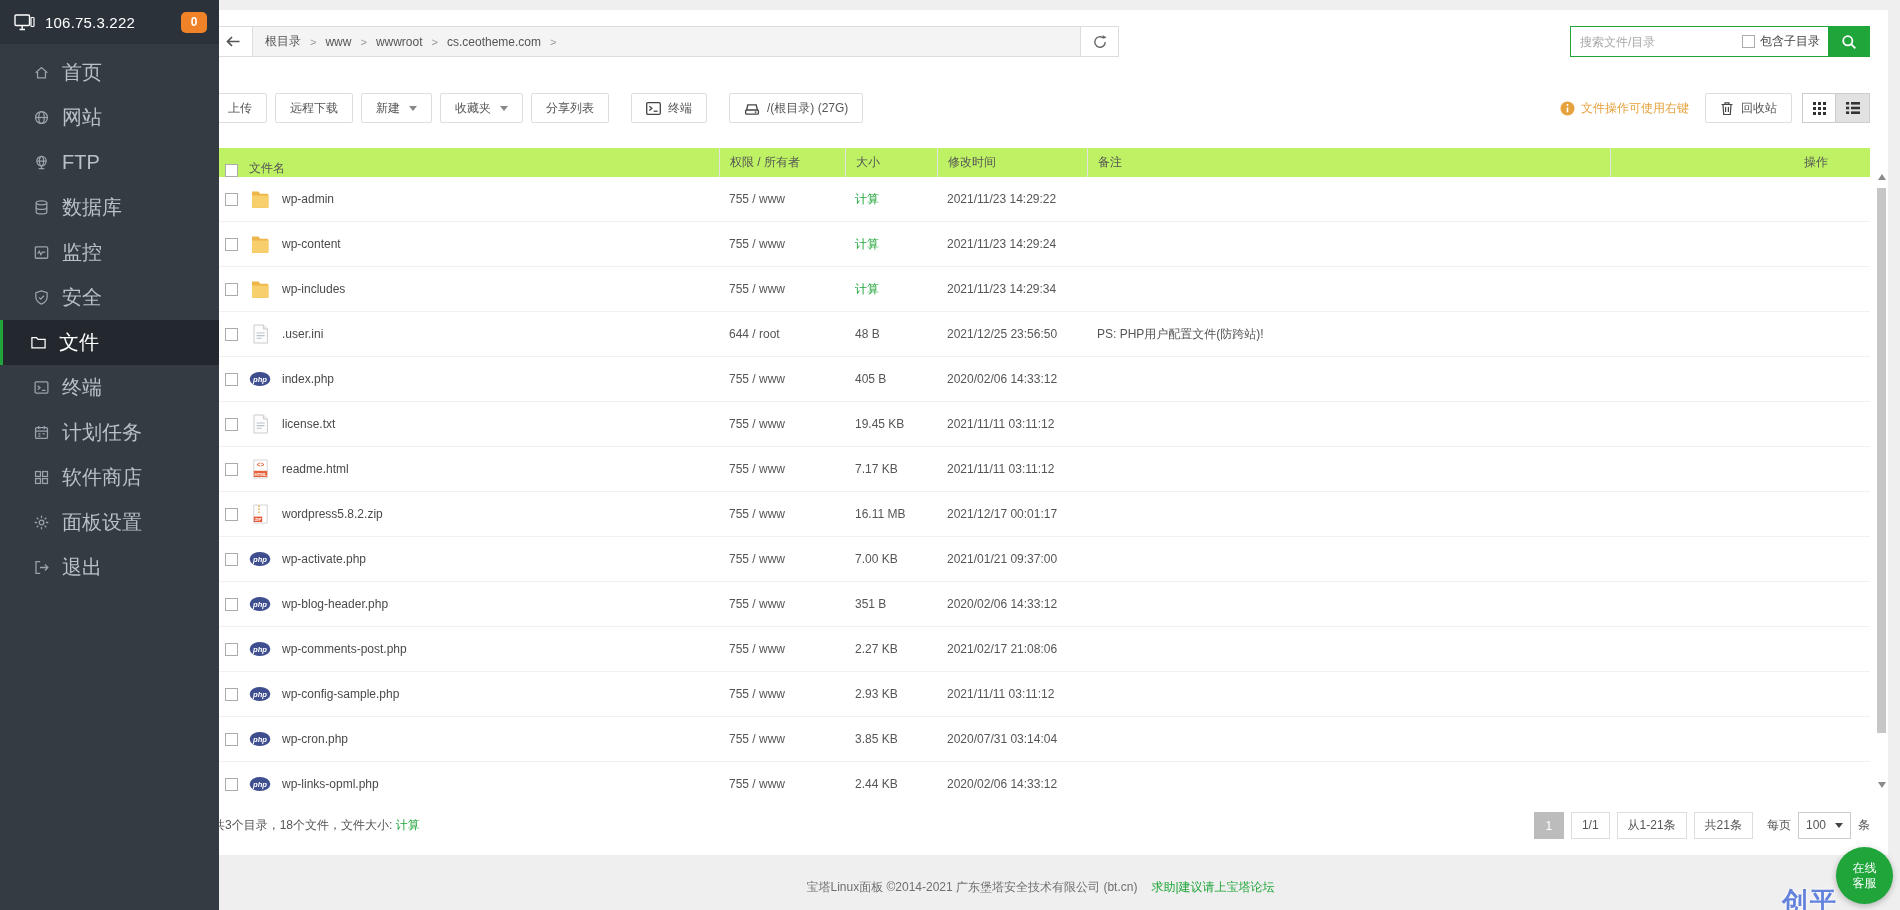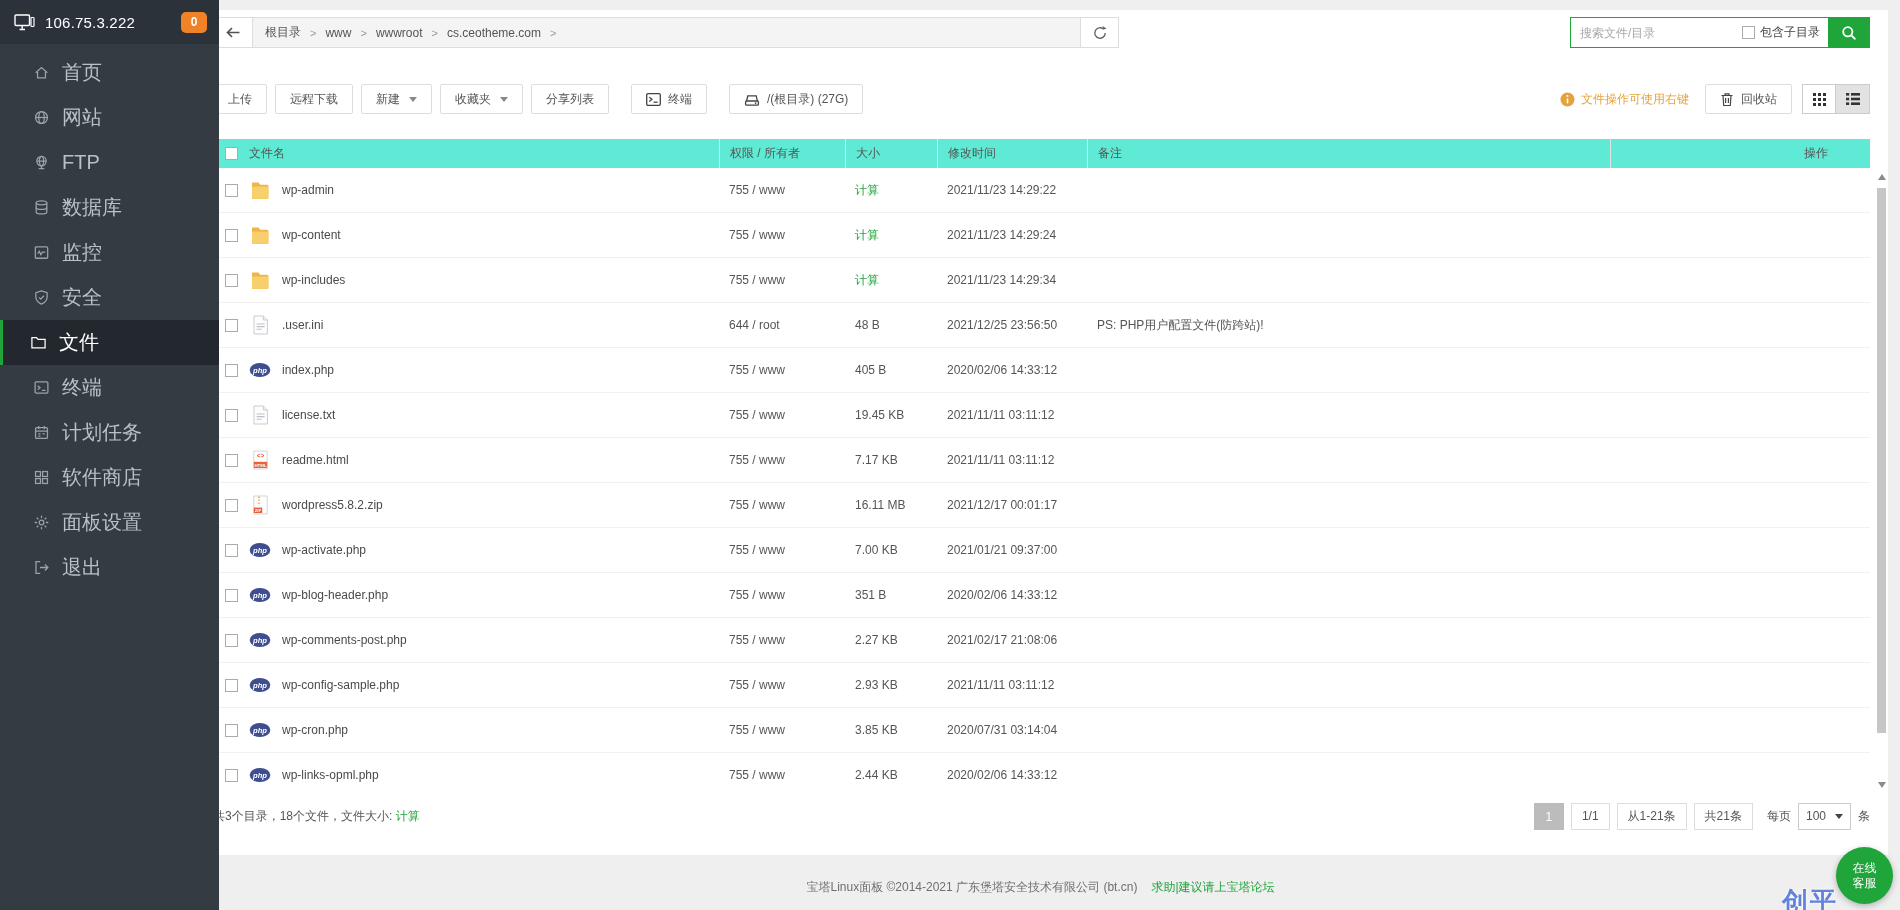--- a/index.html
+++ b/index.html
@@ -12,21 +12,21 @@
   .side-head .ip { font-size:15px; margin-left:10px; letter-spacing:.2px; }
   .badge { margin-left:auto; background:#f08227; color:#fff; border-radius:5px; min-width:26px; height:21px; line-height:21px; text-align:center; font-size:12px; font-weight:bold; }
   .side-menu { padding-top:6px; }
   .side-item { height:45px; display:flex; align-items:center; padding-left:30px; gap:12px; color:#b9c0c7; font-size:20px; cursor:pointer; border-left:3px solid transparent;text-align:right; }
   .side-item svg { width:17px; height:17px; stroke:#9aa2aa; fill:none; stroke-width:1.2; flex:0 0 auto; }
   .side-item.active { background:#23282e; color:#fff; border-left-color:#20a53a; padding-left:27px; }
   .side-item.active svg { stroke:#fff; }
 
   
   .main { position:absolute; left:181px; top:0; right:0; bottom:0; }
-  .card { position:absolute; left:14px; top:10px; right:12px; bottom:55px; background:#fff; padding:7px 18px 0 18px; }
+  .card { position:absolute; left:14px; top:10px; right:12px; bottom:55px; background:#fff; padding:16px 18px 0 18px; }
 
   
   .topbar { display:flex; justify-content:space-between; align-items:flex-start; }
   .crumb-wrap { display:flex; height:31px; }
   .back-btn { width:40px; height:31px; background:#fff; border:1px solid #ddd; display:flex; align-items:center; justify-content:center; cursor:pointer; }
   .crumb-bar { width:828px; height:31px; background:#f4f4f4; border:1px solid #ddd; border-left:none; display:flex; align-items:center; padding:0 12px; color:#555; }
   .crumb { cursor:pointer; }
   .crumb-sep { color:#999; margin:0 9px; font-size:11px; }
   .refresh-btn { width:38px; height:31px; background:#fff; border:1px solid #ddd; border-left:none; display:flex; align-items:center; justify-content:center; cursor:pointer; }
 
@@ -45,21 +45,21 @@
   .gap-l { margin-left:14px; }
   .right-tools { margin-left:auto; display:flex; }
   .tip { display:flex; align-items:center; gap:6px; color:#e6a23c; margin-right:16px; cursor:pointer; }
   .view-group { display:flex; margin-left:10px; }
   .view-btn { width:34px; height:30px; border:1px solid #ccc; background:#fff; display:flex; align-items:center; justify-content:center; cursor:pointer; }
   .view-btn + .view-btn { border-left:none; }
   .view-btn.active { background:#e2e2e2; }
 
   
   .table { margin-top:25px; }
-  .thead { display:flex; align-items:center; height:29px; background:#5eead4; color:#555; }
+  .thead { display:flex; align-items:flex-end; height:29px; background:#bef264; color:#555; }
   .hcell { border-left:1px solid #e3e3e3; height:29px; display:flex; align-items:center; padding-left:10px; }
   .col-check { flex:0 0 36px; display:flex; align-items:center; padding-left:12px; }
   .col-name { flex:0 0 470px; display:flex; align-items:center; }
   .col-perm { flex:0 0 126px; }
   .col-size { flex:0 0 92px; }
   .col-time { flex:0 0 150px; }
   .col-note { flex:1; min-width:0; }
   .col-action { flex:0 0 260px; justify-content:flex-end; padding-right:42px; display:flex; }
   .rows-wrap { height:620px; overflow:hidden; position:relative; }
   .trow { display:flex; align-items:center; height:45px; border-bottom:1px solid #f1f1f1; color:#555; }

